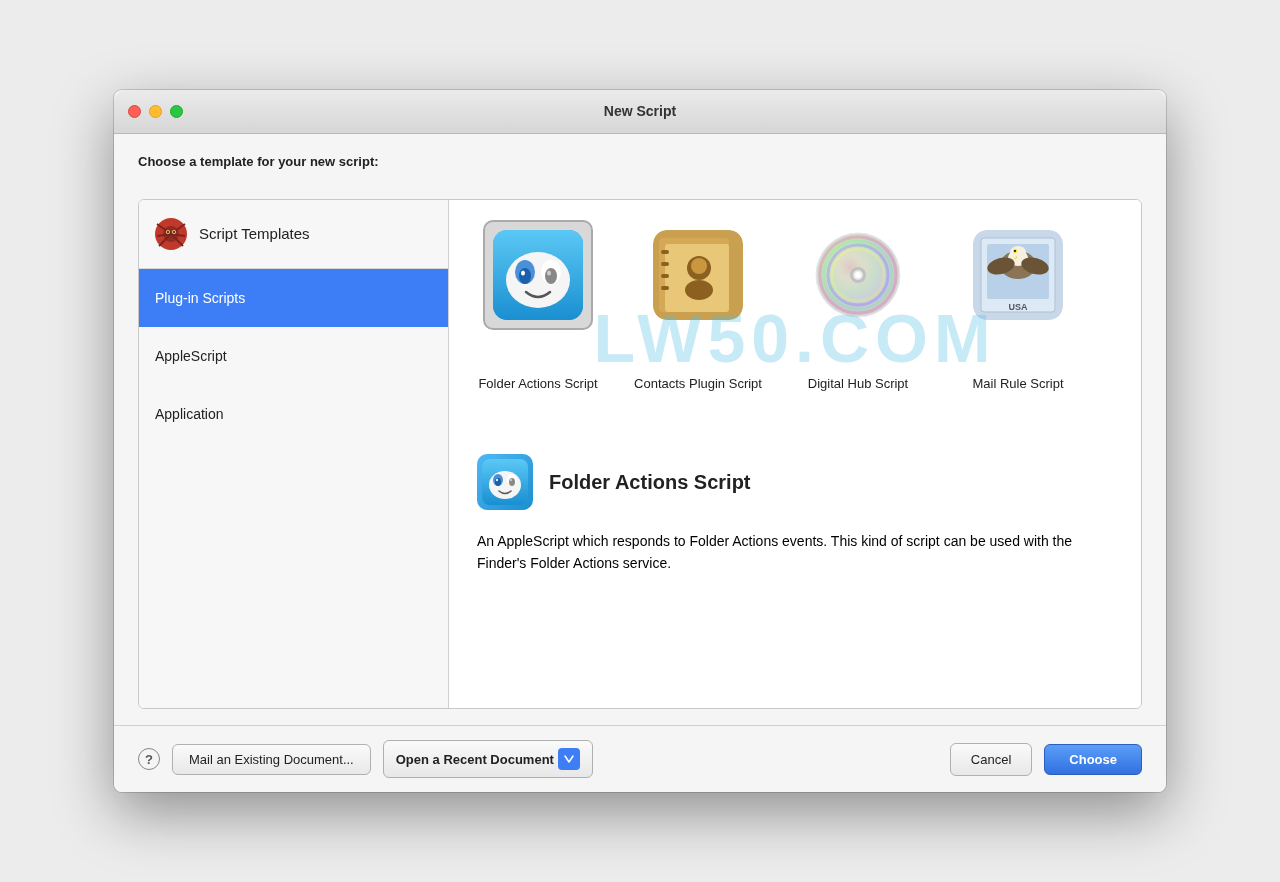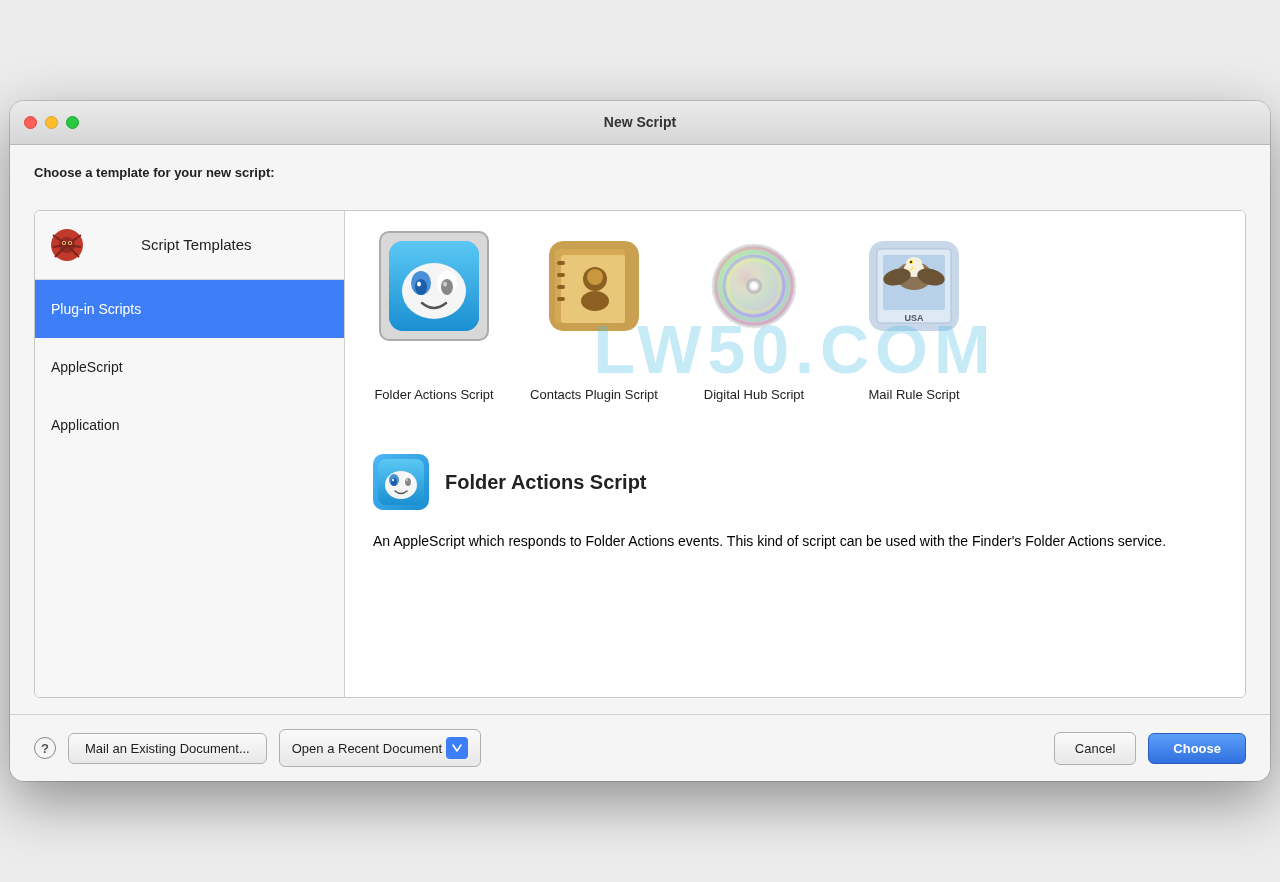--- a/index.html
+++ b/index.html
@@ -7,23 +7,23 @@
       font-family: -apple-system, BlinkMacSystemFont, "Helvetica Neue", Arial, sans-serif;
       background: #ececec;
       display: flex;
       justify-content: center;
       align-items: center;
       width: 1280px;
       height: 882px;
       overflow: hidden;
     }
     .window {
-      width: 1260px;
+      width: 1052px;
       background: #f5f5f5;
-      border-radius: 14px;
+      border-radius: 8px;
       box-shadow: 0 20px 60px rgba(0,0,0,0.4), 0 0 0 1px rgba(0,0,0,0.15);
       display: flex;
       flex-direction: column;
       overflow: hidden;
       justify-content: center;
     }
     .titlebar {
       background: linear-gradient(to bottom, #ebebeb, #d6d6d6);
       height: 44px;
       display: flex;
@@ -78,21 +78,20 @@
       background: #f7f7f7;
       border-right: 1px solid #d0d0d0;
       display: flex;
       flex-direction: column;
     }
     .sidebar-header {
       display: flex;
       align-items: center;
       padding: 16px 14px;
       border-bottom: 1px solid #d8d8d8;
-      gap: 46px;
     }
     .sidebar-icon {
       width: 36px;
       height: 36px;
       margin-right: 10px;
       flex-shrink: 0;
     }
     .sidebar-header-label {
       font-size: 15px;
       font-weight: 500;
@@ -239,20 +238,21 @@
       display: flex;
       align-items: center;
       gap: 4px;
       padding: 7px 12px;
       background: linear-gradient(to bottom, #fafafa, #e8e8e8);
       border: 1px solid #b0b0b0;
       border-radius: 6px;
       font-size: 13px;
       color: #222;
       cursor: pointer;
+      font-weight: bold;
     }
     .dropdown-arrow {
       width: 22px;
       height: 22px;
       background: #3d7ef7;
       border-radius: 4px;
       display: flex;
       align-items: center;
       justify-content: center;
       color: white;

